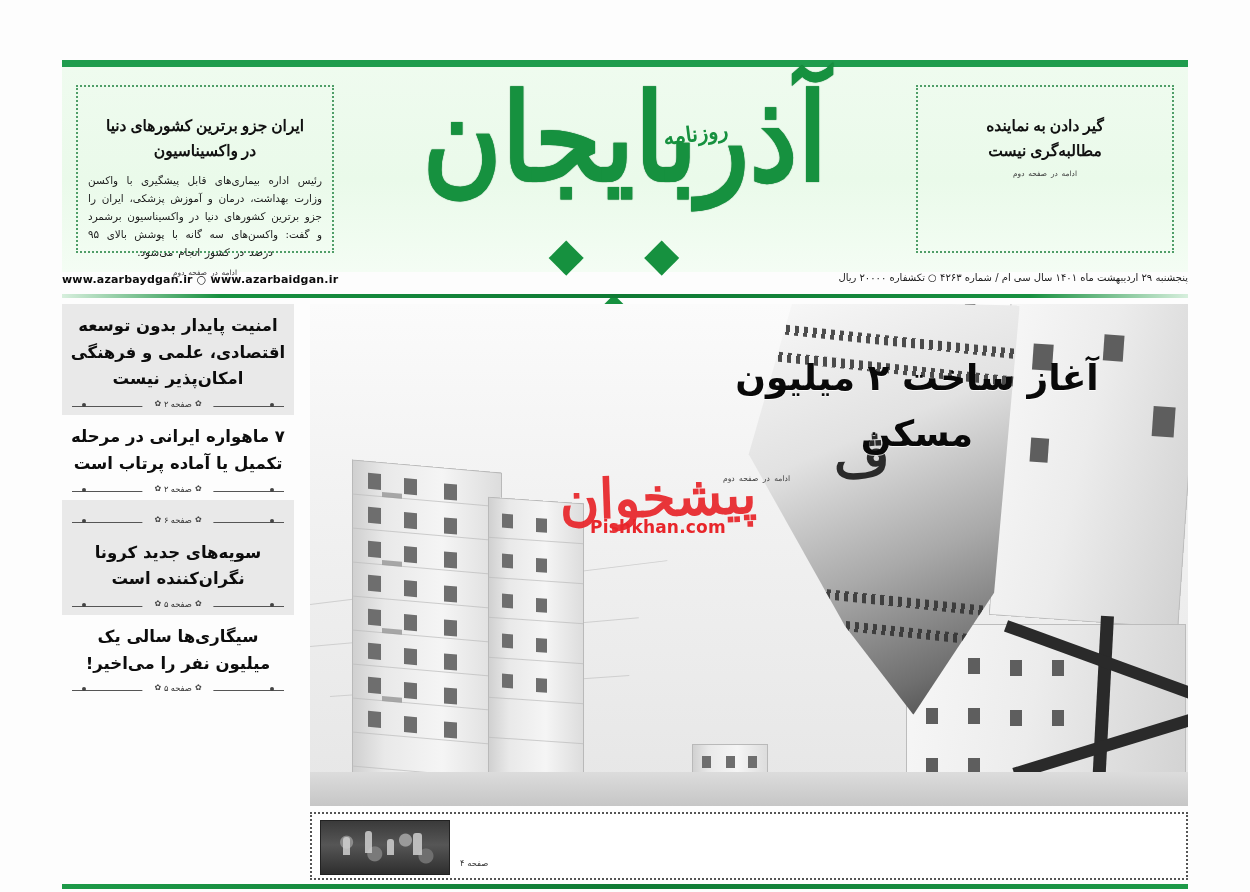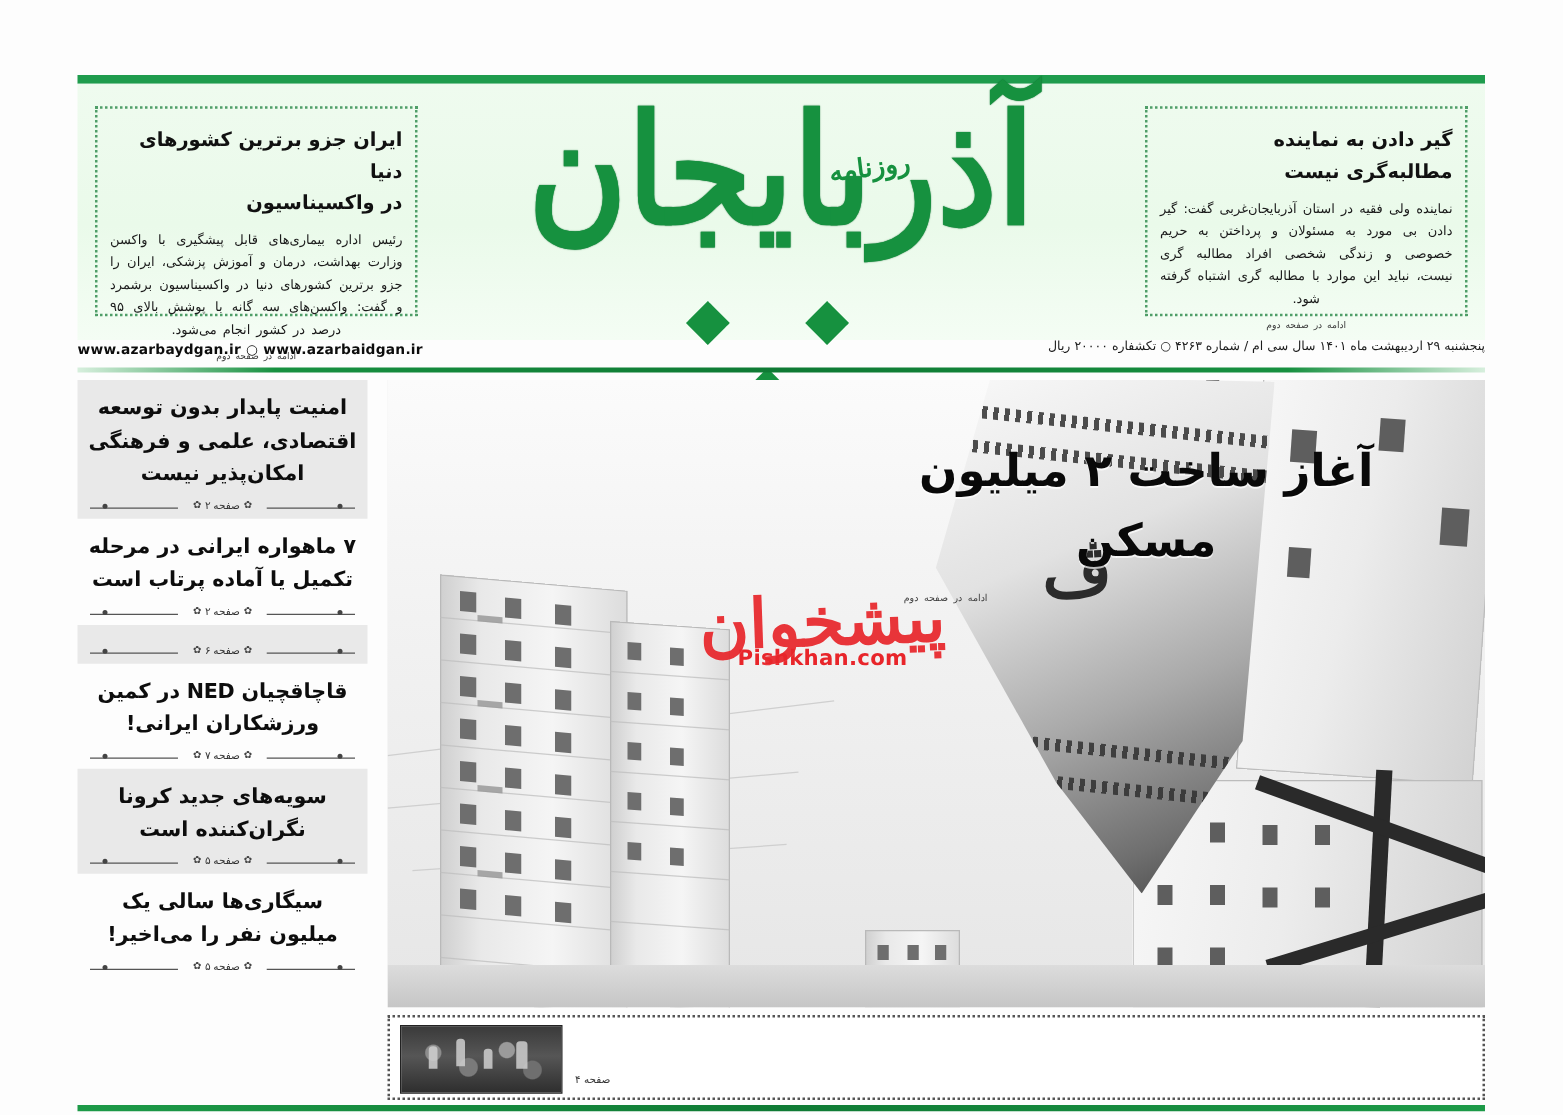--- a/index.html
+++ b/index.html
@@ -31,24 +31,26 @@
   .teaser{
     position:absolute;top:18px;width:258px;height:168px;
     border:2px dotted #4f9e68;
     box-sizing:border-box;
     padding:8px 10px 4px 10px;
     background:transparent;
   }
   .teaser.left{left:14px;}
   .teaser.right{right:14px;}
   .teaser h2{
-    margin:5px 0 0 0;
+    margin:18px 0 0 0;
     font-size:15.5px;line-height:1.62;
     font-weight:bold;color:#111;
+    text-align:center;
     letter-spacing:-.2px;
+    font-family:Liberation Serif, serif;
   }
   .teaser p{
     margin:9px 0 0 0;
     font-size:10.4px;line-height:1.72;
     color:#1a1a1a;text-align:justify;
     text-align-last:center;
     word-spacing:1.5px;
   }
   .teaser .cont{
     margin:5px 0 0 0;
@@ -299,21 +301,20 @@
         <div class="logo-word">آذربایجان</div>
         <div class="logo-sub">روزنامه</div>
         <div class="logo-dots">◆ ◆ ◆</div>
       </div>
 
       <div class="teaser right">
         <h2>
           <span>گیر دادن به نماینده</span><br>
           <span>مطالبه‌گری نیست</span>
         </h2>
-        <p>نماینده ولی فقیه در استان آذربایجان‌غربی گفت: گیر دادن بی مورد به مسئولان و پرداختن به حریم خصوصی و زندگی شخصی افراد مطالبه گری نیست، نباید این موارد با مطالبه گری اشتباه گرفته شود.</p>
         <p class="cont">ادامه در صفحه دوم</p>
       </div>
 
     </div>
   </div>
 
   <div class="infobar">
     <div class="date">پنجشنبه ۲۹ اردیبهشت ماه ۱۴۰۱ سال سی ام / شماره ۴۲۶۳ ○ تکشفاره ۲۰۰۰۰ ریال</div>
     <div class="urls">www.azarbaydgan.ir ○ www.azarbaidgan.ir</div>
   </div>
@@ -343,29 +344,20 @@
 
     <div class="sb-item shaded">
       <div class="sb-pagemark">
         <span class="ln"></span>
           <span class="dot l"></span>
           <span class="dot r"></span>
         <span class="pg" style="background:#e9e9e9">صفحه ۶</span>
       </div>
     </div>
 
-    <div class="sb-item">
-      <h3>قاچاقچیان NED در کمین ورزشکاران ایرانی!</h3>
-      <div class="sb-pagemark">
-        <span class="ln"></span>
-          <span class="dot l"></span>
-          <span class="dot r"></span>
-        <span class="pg" style="background:#fdfdfd">صفحه ۷</span>
-      </div>
-    </div>
 
     <div class="sb-item shaded">
       <h3>سویه‌های جدید کرونا نگران‌کننده است</h3>
       <div class="sb-pagemark">
         <span class="ln"></span>
           <span class="dot l"></span>
           <span class="dot r"></span>
         <span class="pg" style="background:#e9e9e9">صفحه ۵</span>
       </div>
     </div>

